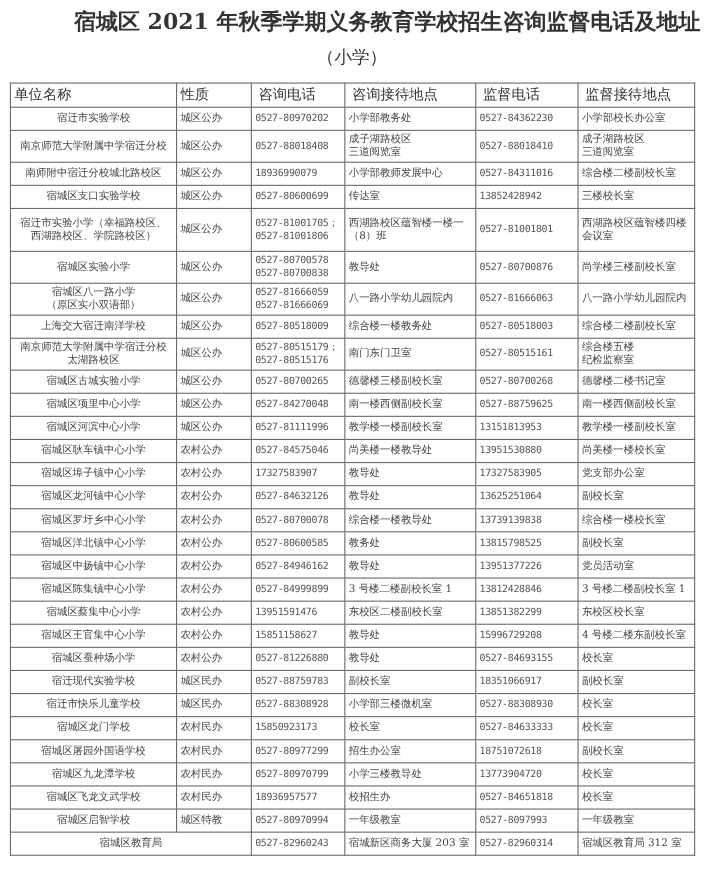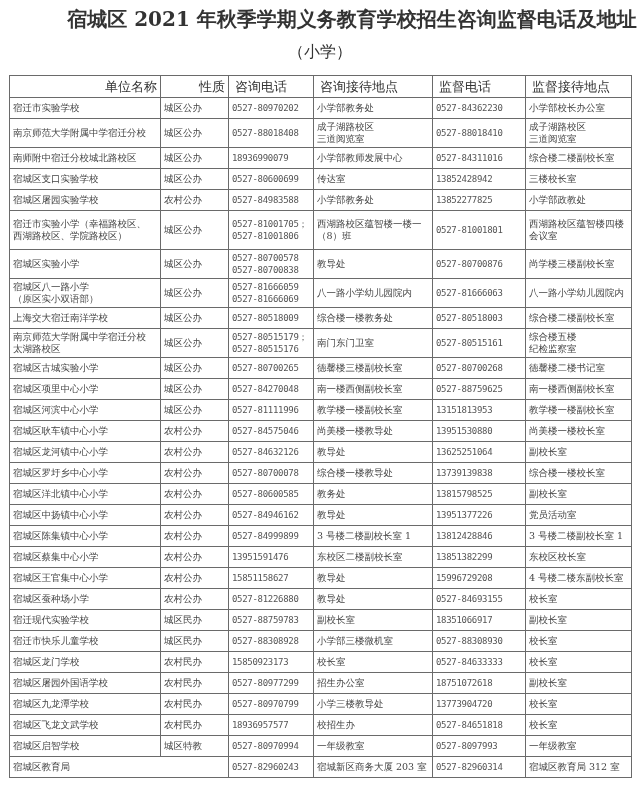--- a/index.html
+++ b/index.html
@@ -6,23 +6,23 @@
   body { width:640px; height:805px; overflow:hidden; position:relative;
          font-family: "DejaVu Serif", "Liberation Serif", serif; color:#2a2a2a; }
   .title { position:absolute; left:0; top:6px; width:640px; text-align:center;
            font-size:20px; font-weight:bold; color:#333; letter-spacing:0px;margin-left:32px; }
   .subtitle { position:absolute; left:0; top:42px; width:640px; text-align:center;
               font-size:16px; font-weight:normal; color:#333; }
   table { position:absolute; left:9px; top:75px; width:622px; border-collapse:collapse;
           table-layout:fixed; }
   td, th { border:1.3px solid #6a6a6a; font-size:9.5px; line-height:12px; padding:0 3px;
            font-weight:normal; color:#444; vertical-align:middle; overflow:hidden; }
-  th { font-size:13px; height:21px; color:#333; text-align:right; }
+  th { font-size:13px; height:21px; color:#333; text-align:left; }
   th.left { text-align:left; padding-left:6px;margin-left:23px; }
-  td.c { text-align:left; }
+  td.c { text-align:center; }
   td.l { text-align:left; }
   tr.r1 td { height:20px; }
   tr.r2 td { height:28px; }
   tr.r3 td { height:38px; }
   .phone { font-family:"DejaVu Sans Mono","Liberation Mono",monospace; font-size:9px; letter-spacing:-0.3px; color:#555; }
   .line { display:block; }
 </style>
 </head>
 <body>
 
@@ -108,36 +108,20 @@
           <span class="line">0527-80600699</span>
         </td>
         <td class="l">
           <span class="line">传达室</span>
         </td>
         <td class="l phone">13852428942</td>
         <td class="l">
           <span class="line">三楼校长室</span>
         </td>
       </tr>
-      <tr class="r1">
-        <td class="c">
-          <span class="line">宿城区屠园实验学校</span>
-        </td>
-        <td class="l">农村公办</td>
-        <td class="l phone">
-          <span class="line">0527-84983588</span>
-        </td>
-        <td class="l">
-          <span class="line">小学部教务处</span>
-        </td>
-        <td class="l phone">13852277825</td>
-        <td class="l">
-          <span class="line">小学部政教处</span>
-        </td>
-      </tr>
       <tr class="r3">
         <td class="c">
           <span class="line">宿迁市实验小学（幸福路校区、</span>
           <span class="line">西湖路校区、学院路校区）</span>
         </td>
         <td class="l">城区公办</td>
         <td class="l phone">
           <span class="line">0527-81001705；</span>
           <span class="line">0527-81001806</span>
         </td>
@@ -276,20 +260,36 @@
         <td class="l">农村公办</td>
         <td class="l phone">
           <span class="line">0527-84575046</span>
         </td>
         <td class="l">
           <span class="line">尚美楼一楼教导处</span>
         </td>
         <td class="l phone">13951530880</td>
         <td class="l">
           <span class="line">尚美楼一楼校长室</span>
+        </td>
+      </tr>
+      <tr class="r1">
+        <td class="c">
+          <span class="line">宿城区埠子镇中心小学</span>
+        </td>
+        <td class="l">农村公办</td>
+        <td class="l phone">
+          <span class="line">17327583907</span>
+        </td>
+        <td class="l">
+          <span class="line">教导处</span>
+        </td>
+        <td class="l phone">17327583905</td>
+        <td class="l">
+          <span class="line">党支部办公室</span>
         </td>
       </tr>
       <tr class="r1">
         <td class="c">
           <span class="line">宿城区龙河镇中心小学</span>
         </td>
         <td class="l">农村公办</td>
         <td class="l phone">
           <span class="line">0527-84632126</span>
         </td>

